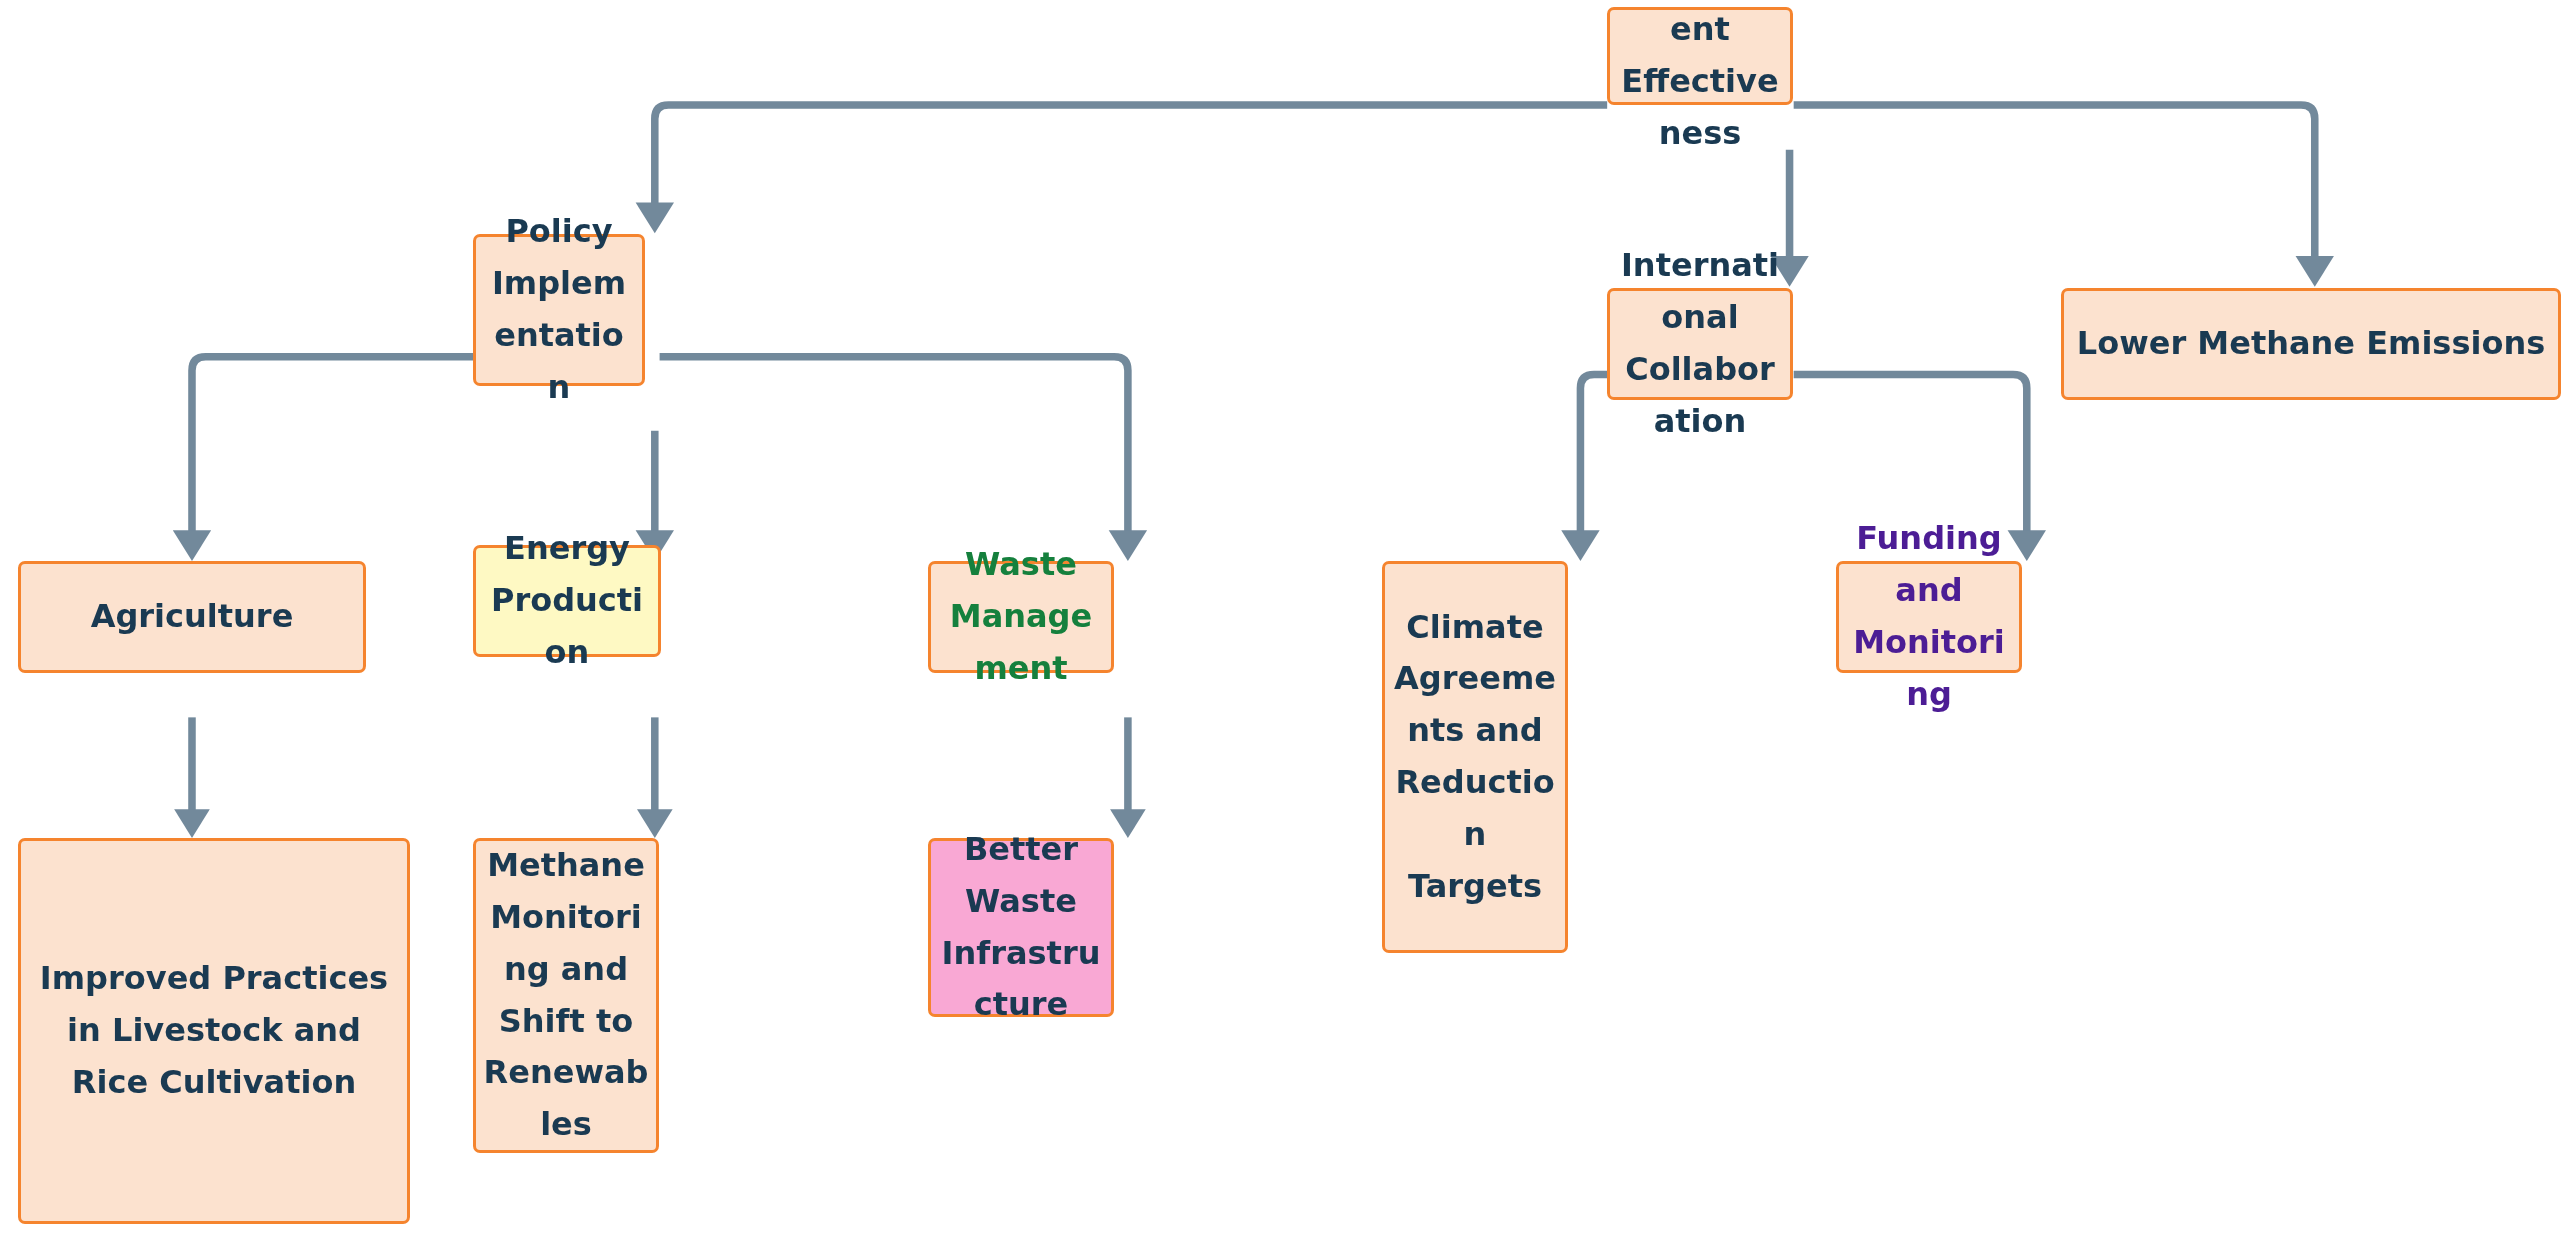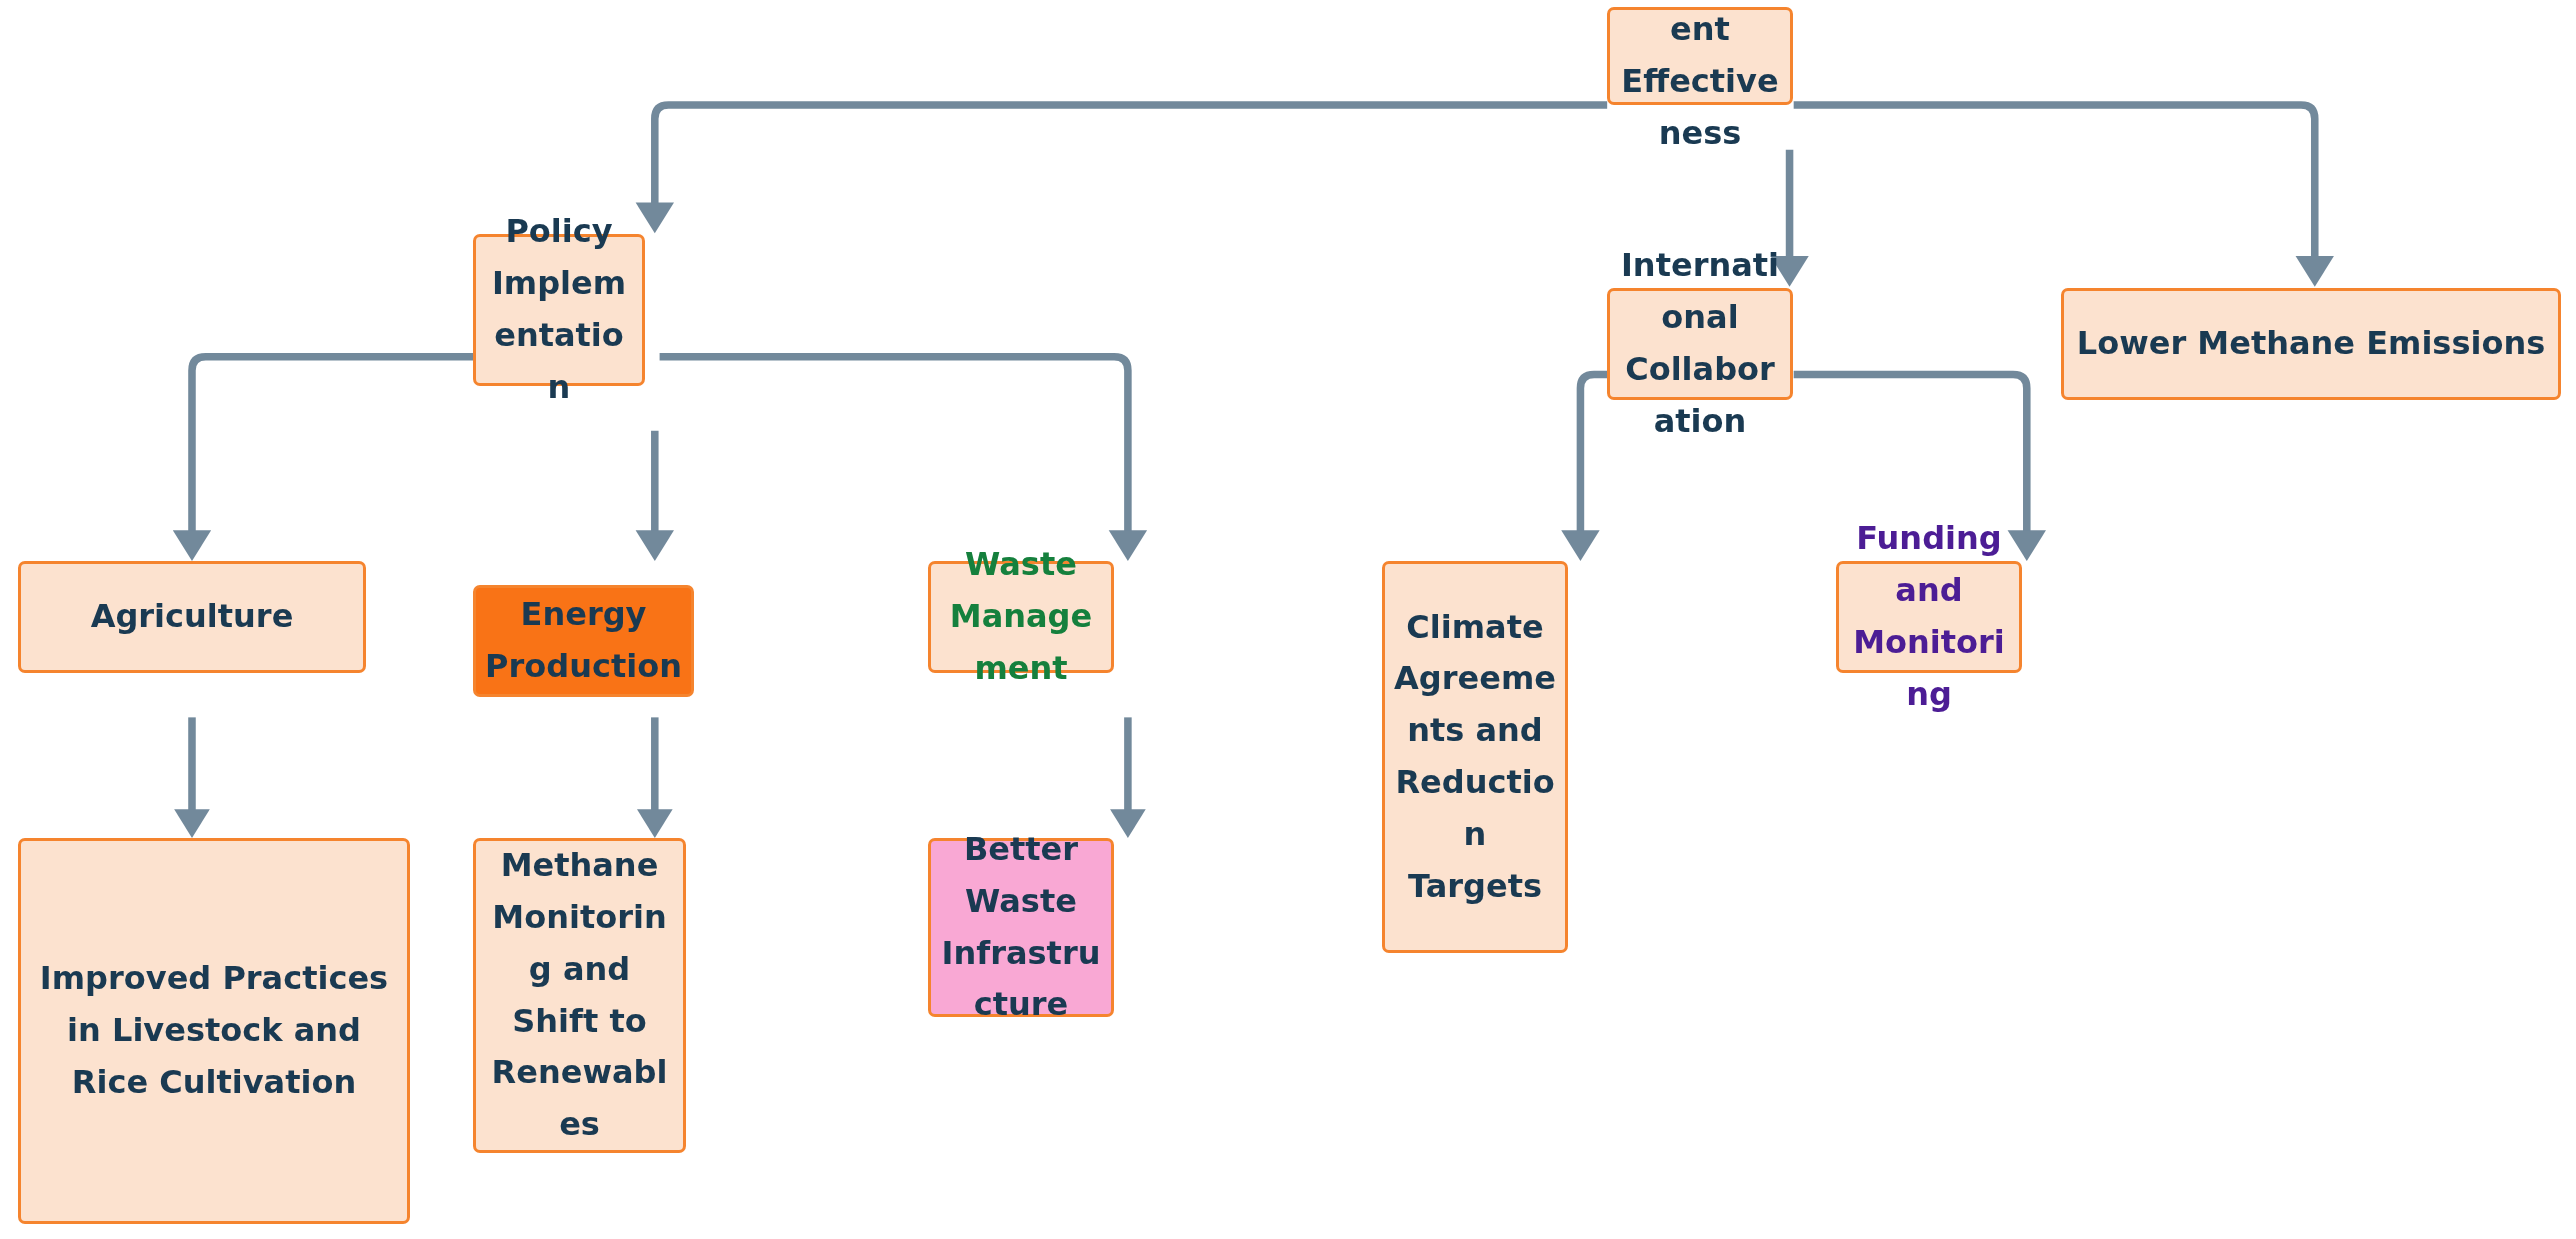--- a/index.html
+++ b/index.html
@@ -120,36 +120,36 @@
       </div>
       <div class="node-box" style="left: 1607px; top: 288px; width: 186px; height: 112px; background: rgb(252, 226, 207); border-color: rgb(245, 132, 46);">
         <div class="node-label" style="color: rgb(26, 58, 82);">International Collaboration</div>
       </div>
       <div class="node-box" style="left: 2061px; top: 288px; width: 500px; height: 112px; background: rgb(252, 226, 207); border-color: rgb(245, 132, 46);">
         <div class="node-label" style="color: rgb(26, 58, 82);">Lower Methane Emissions</div>
       </div>
       <div class="node-box" style="left: 18px; top: 561px; width: 348px; height: 112px; background: rgb(252, 226, 207); border-color: rgb(245, 132, 46);">
         <div class="node-label" style="color: rgb(26, 58, 82);">Agriculture</div>
       </div>
-      <div class="node-box" style="left: 473px; top: 585px; width: 221px; height: 112px; background: #f97316; border-color: rgb(245, 132, 46);">
+      <div class="node-box" style="left: 473px; top: 545px; width: 188px; height: 112px; background: #fef9c3; border-color: rgb(245, 132, 46);">
         <div class="node-label" style="color: rgb(26, 58, 82);">Energy Production</div>
       </div>
       <div class="node-box" style="left: 928px; top: 561px; width: 186px; height: 112px; background: rgb(252, 226, 207); border-color: rgb(245, 132, 46);">
         <div class="node-label" style="color: #15803d;">Waste Management</div>
       </div>
       <div class="node-box" style="left: 1382px; top: 561px; width: 186px; height: 392px; background: rgb(252, 226, 207); border-color: rgb(245, 132, 46);">
         <div class="node-label" style="color: rgb(26, 58, 82);">Climate Agreements and Reduction Targets</div>
       </div>
       <div class="node-box" style="left: 1836px; top: 561px; width: 186px; height: 112px; background: rgb(252, 226, 207); border-color: rgb(245, 132, 46);">
         <div class="node-label" style="color: #4c1d95;">Funding and Monitoring</div>
       </div>
       <div class="node-box" style="left: 18px; top: 838px; width: 392px; height: 386px; background: rgb(252, 226, 207); border-color: rgb(245, 132, 46);">
         <div class="node-label" style="color: rgb(26, 58, 82);">Improved Practices in Livestock and Rice Cultivation</div>
       </div>
-      <div class="node-box" style="left: 473px; top: 838px; width: 213px; height: 315px; background: rgb(252, 226, 207); border-color: rgb(245, 132, 46);">
+      <div class="node-box" style="left: 473px; top: 838px; width: 186px; height: 315px; background: rgb(252, 226, 207); border-color: rgb(245, 132, 46);">
         <div class="node-label" style="color: rgb(26, 58, 82);">Methane Monitoring and Shift to Renewables</div>
       </div>
       <div class="node-box" style="left: 928px; top: 838px; width: 186px; height: 179px; background: #f9a8d4; border-color: rgb(245, 132, 46);">
         <div class="node-label" style="color: rgb(26, 58, 82);">Better Waste Infrastructure</div>
       </div>
     </div>
 </div>
 
 
 </body></html>

